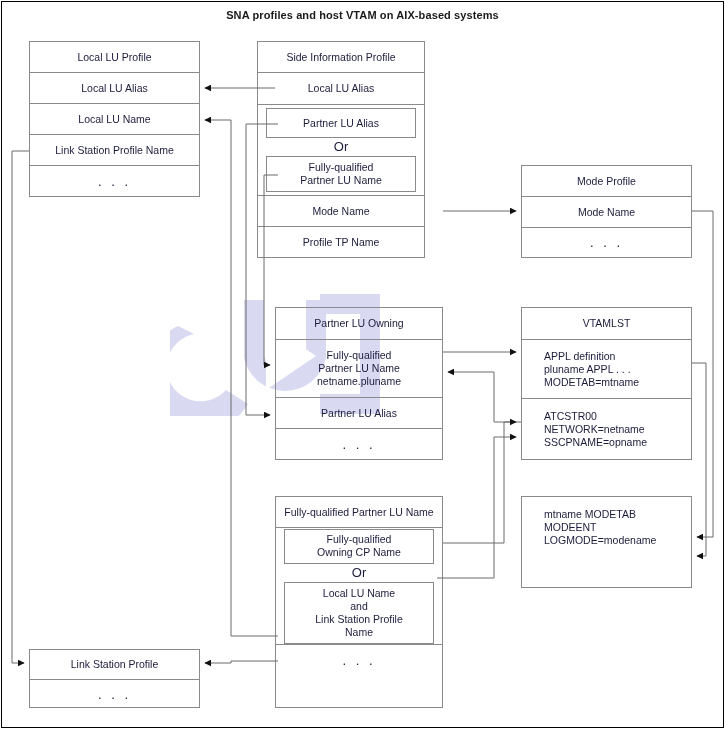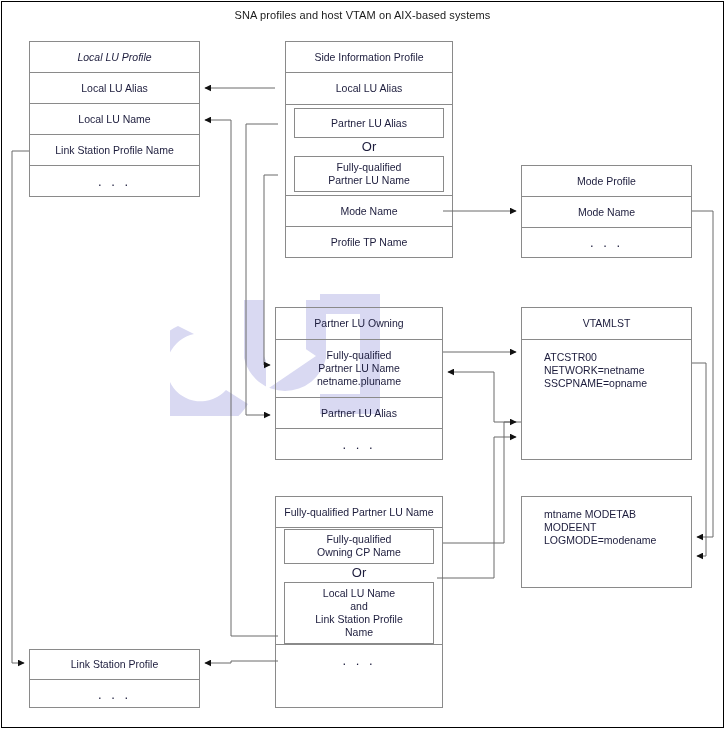--- a/index.html
+++ b/index.html
@@ -14,21 +14,21 @@
   #frame{
     position:absolute;left:0.5px;top:0.5px;width:723px;height:727px;
     border:1px solid #000;box-sizing:border-box;
   }
   #watermark{
     position:absolute;left:170px;top:286px;width:210px;height:130px;
     pointer-events:none;
   }
   #title{
     position:absolute;left:0;top:9px;width:725px;text-align:center;
-    font-size:11px;font-weight:normal;color:#1a1a1a;letter-spacing:.1px;
+    font-size:11px;font-weight:bold;color:#1a1a1a;letter-spacing:.1px;
   }
   .box{
     position:absolute;box-sizing:border-box;
     border:1px solid #8a8a8a;background:transparent;
   }
   .row{
     position:relative;box-sizing:border-box;
     border-bottom:1px solid #8a8a8a;
     display:flex;align-items:center;justify-content:center;
     font-size:10.5px;color:#1c1c3c;text-align:center;line-height:13px;
@@ -61,38 +61,38 @@
   <svg id="watermark" viewBox="0 0 210 130">
     <path d="M8,40 A55,55 0 1 0 78,118 L56,104 A34,34 0 1 1 24,48 Z" fill="#d9d9f2"></path>
     <path d="M74,14 L74,72 A42,42 0 0 0 156,72 L156,14 L136,14 L136,70 A22,22 0 0 1 94,70 L94,14 Z" fill="#d9d9f2"></path>
     <path d="M150,8 L210,8 L210,128 L150,128 L150,108 L190,108 L190,28 L150,28 Z" fill="#d9d9f2"></path>
     <path d="M96,36 L96,104 L146,70 Z" fill="#ffffff"></path>
   </svg>
 
   <div id="title">SNA profiles and host VTAM on AIX-based systems</div>
 
   <div class="box" style="left:29px;top:41px;width:171px;height:156px;">
-    <div class="row" style="height:31px;font-style:italic;">
+    <div class="row" style="height:31px;">
       <span class="txt">Local LU Profile</span>
     </div>
     <div class="row" style="height:31px;">
       <span class="txt">Local LU Alias</span>
     </div>
     <div class="row" style="height:31px;">
       <span class="txt">Local LU Name</span>
     </div>
     <div class="row" style="height:31px;">
       <span class="txt">Link Station Profile Name</span>
     </div>
     <div class="row dots" style="height:30px;">
       <span class="txt">. . .</span>
     </div>
   </div>
 
-  <div class="box" style="left:285px;top:41px;width:168px;height:217px;">
+  <div class="box" style="left:257px;top:41px;width:168px;height:217px;">
     <div class="row" style="height:31px;">
       <span class="txt">Side Information Profile</span>
     </div>
     <div class="row" style="height:32px;">
       <span class="txt">Local LU Alias</span>
     </div>
     <div class="row" style="height:91px;">
       <div class="subwrap">
         <div class="subbox" style="width:150px;height:30px;">
           <span class="txt">Partner LU Alias</span>
@@ -137,20 +137,25 @@
       <span class="txt">Partner LU Alias</span>
     </div>
     <div class="row dots" style="height:31px;">
       <span class="txt">. . .</span>
     </div>
   </div>
 
   <div class="box" style="left:521px;top:307px;width:171px;height:153px;">
     <div class="row" style="height:32px;">
       <span class="txt">VTAMLST</span>
+    </div>
+    <div class="row left" style="height:59px;">
+      <span class="txt">APPL definition
+   pluname APPL . . .
+      MODETAB=mtname</span>
     </div>
     <div class="row left" style="height:60px;">
       <span class="txt">ATCSTR00
    NETWORK=netname
    SSCPNAME=opname</span>
     </div>
   </div>
 
   <div class="box" style="left:275px;top:496px;width:168px;height:212px;">
     <div class="row" style="height:31px;">

